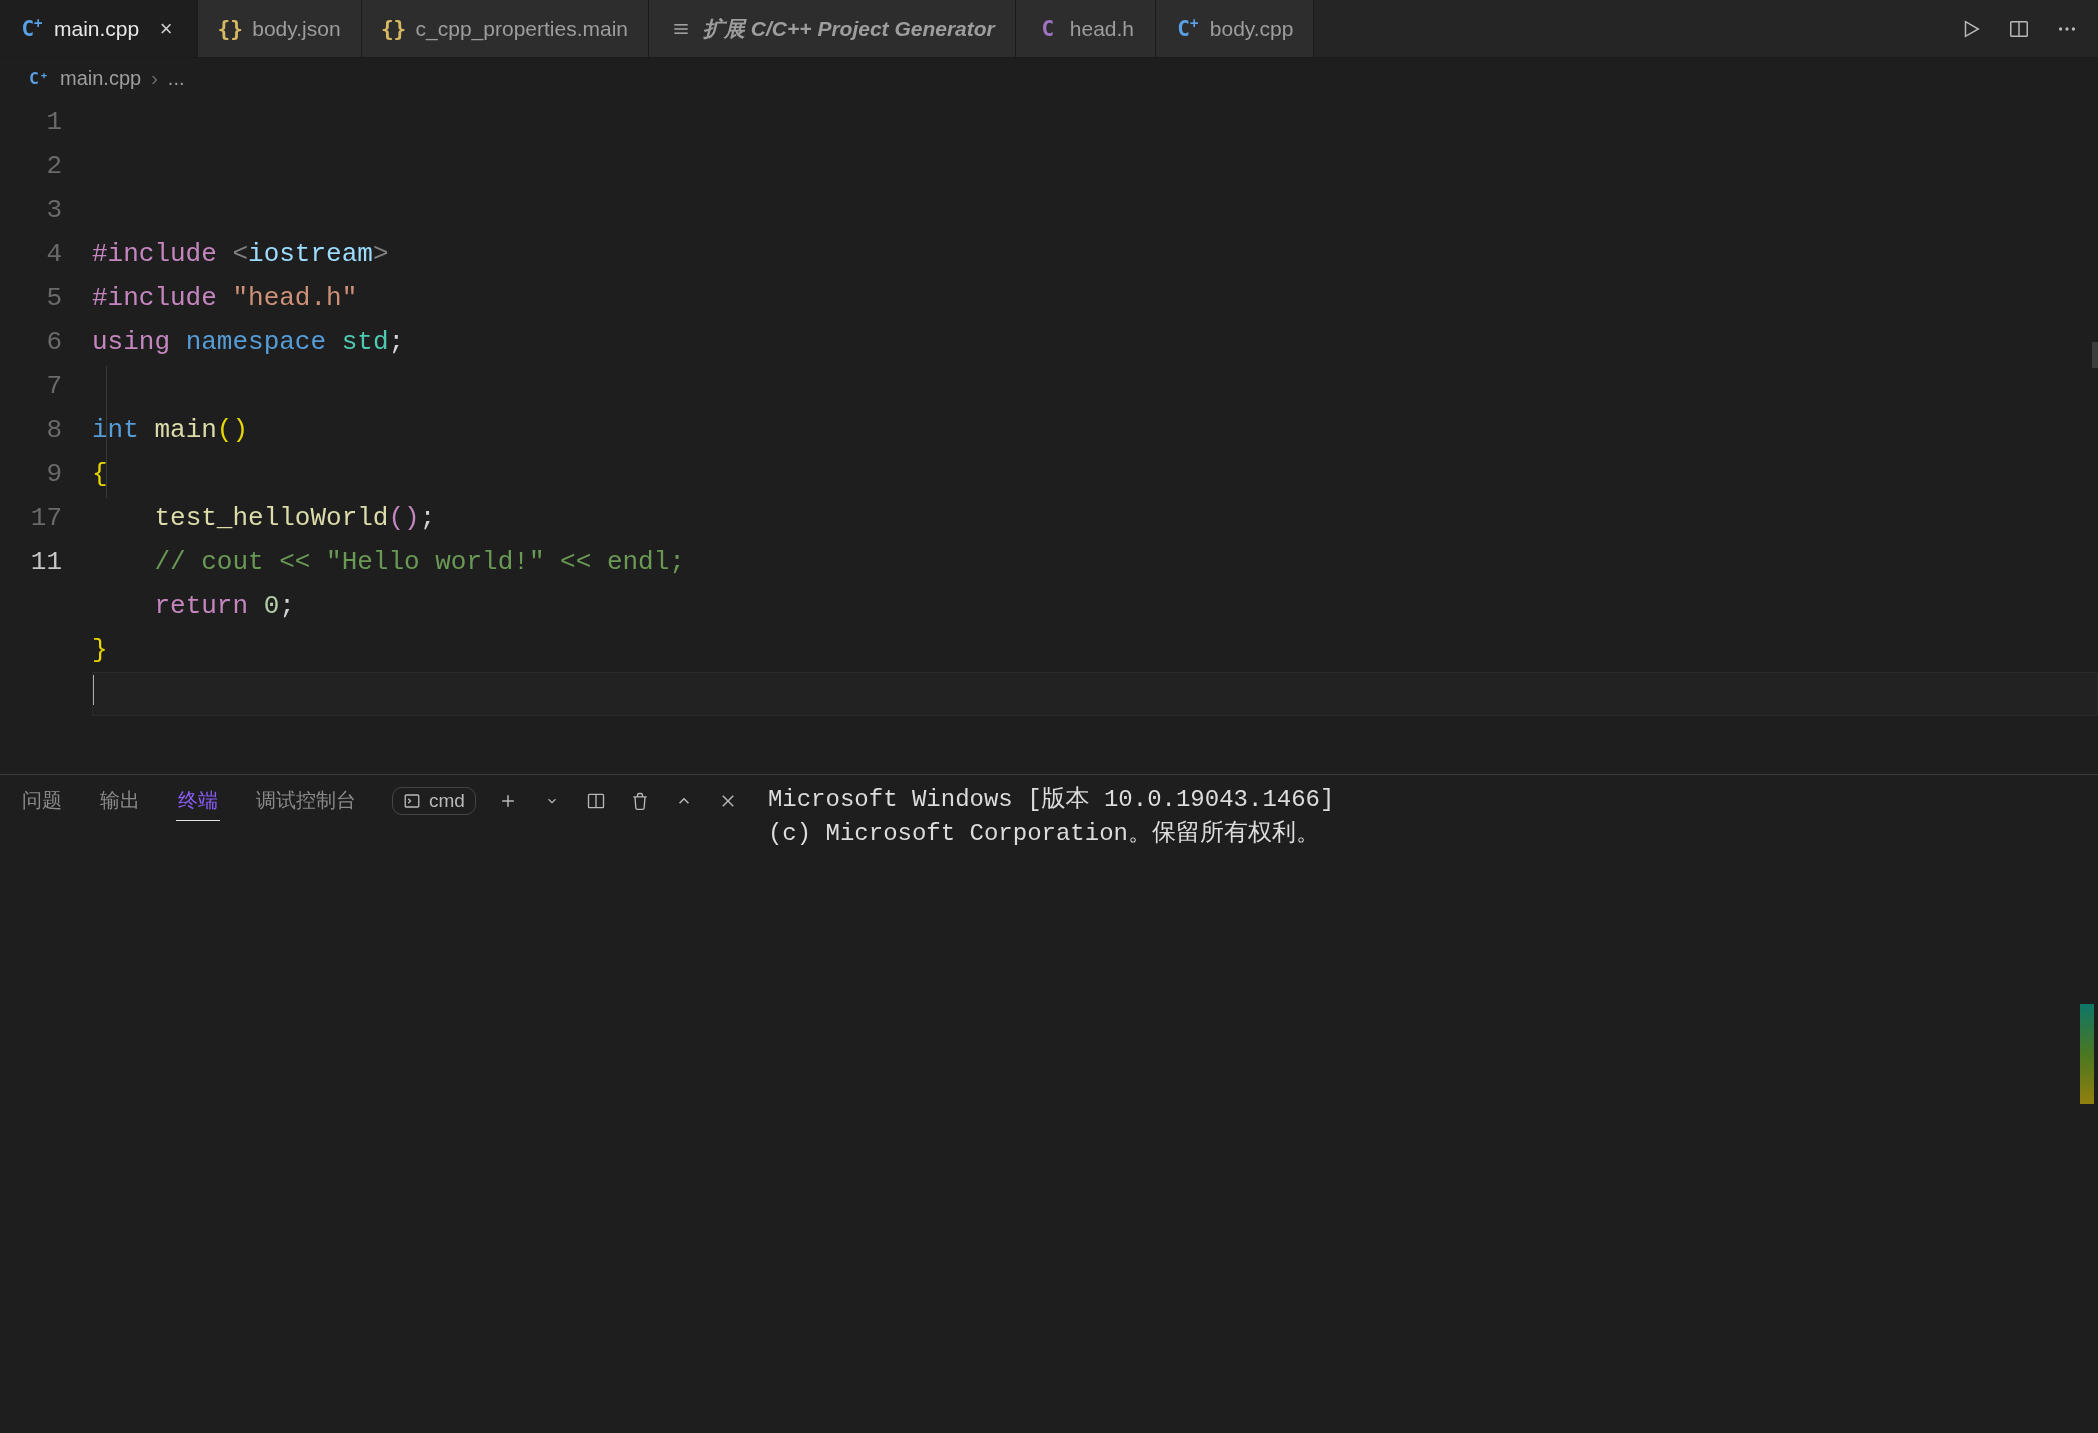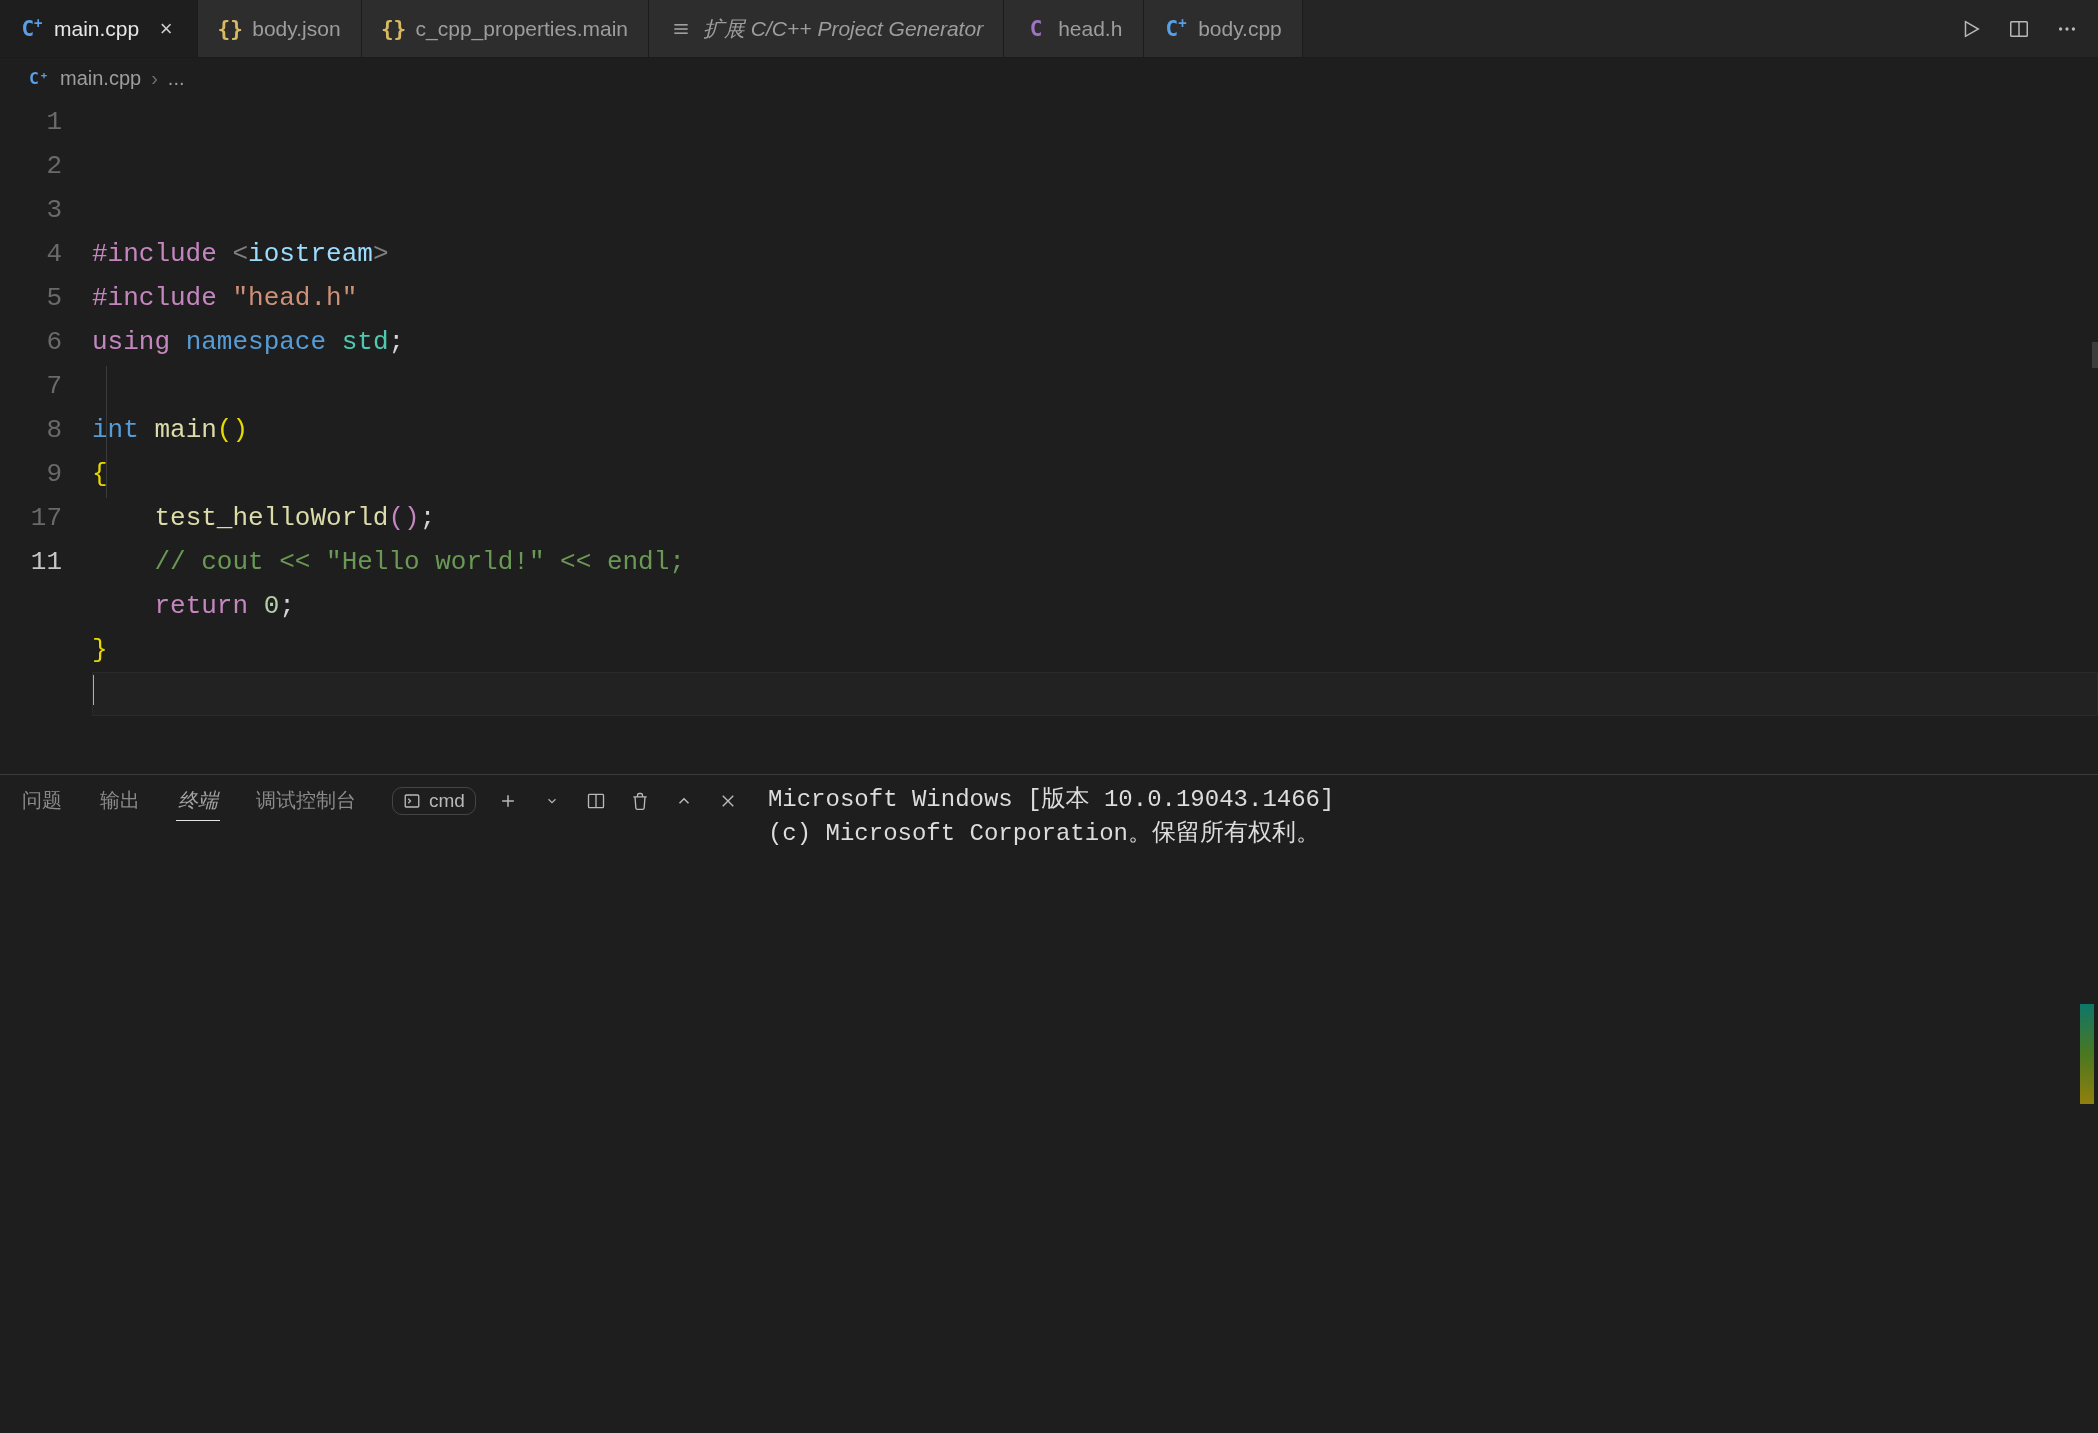--- a/index.html
+++ b/index.html
@@ -31,21 +31,21 @@
     background: #2d2d2d;
     color: #9d9d9d;
     cursor: pointer;
     min-width: 140px;
     font-size: 21px;
   }
   .tab.active {
     background: #1e1e1e;
     color: #e6e6e6;
   }
-  .tab.italic { font-style: italic; }
+  .tab.italic { font-style: italic; font-weight: bold; }
   .tab .close {
     margin-left: 6px;
     font-size: 22px;
     color: #cccccc;
     width: 22px; height: 22px;
     display: flex; align-items: center; justify-content: center;
   }
   .tab-icon {
     width: 24px; height: 24px; display: inline-flex; align-items: center; justify-content: center;
     font-weight: 700;
@@ -152,21 +152,21 @@
     background:#1e1e1e;
   }
   .panel-tabs {
     display:flex; align-items:center;
     height:52px; padding:0 20px;
     gap: 34px;
     font-size: 20px;
     color:#8a8a8a;
   }
   .panel-tab { cursor:pointer; padding:6px 2px; }
-  .panel-tab.active { color:#a3a3a3; border-bottom:1.5px solid #e6e6e6;font-style:italic; }
+  .panel-tab.active { color:#8b5cf6; border-bottom:1.5px solid #e6e6e6; }
   .panel-actions {
     margin-left:auto; display:flex; align-items:center; gap:20px; color:#b9b9b9;
     font-size:20px;
   }
   .panel-actions .picon { width:24px; height:24px; display:inline-flex; align-items:center; justify-content:center; cursor:pointer;}
   .term-shell-box { display:flex; align-items:center; gap:8px; border:1px solid #454545; border-radius:10px; padding:2px 10px; font-size:19px;}
   .term-body {
     flex:1; overflow:auto;
     font-family: Consolas, "Courier New", monospace;
     font-size:24px; line-height:34px;

